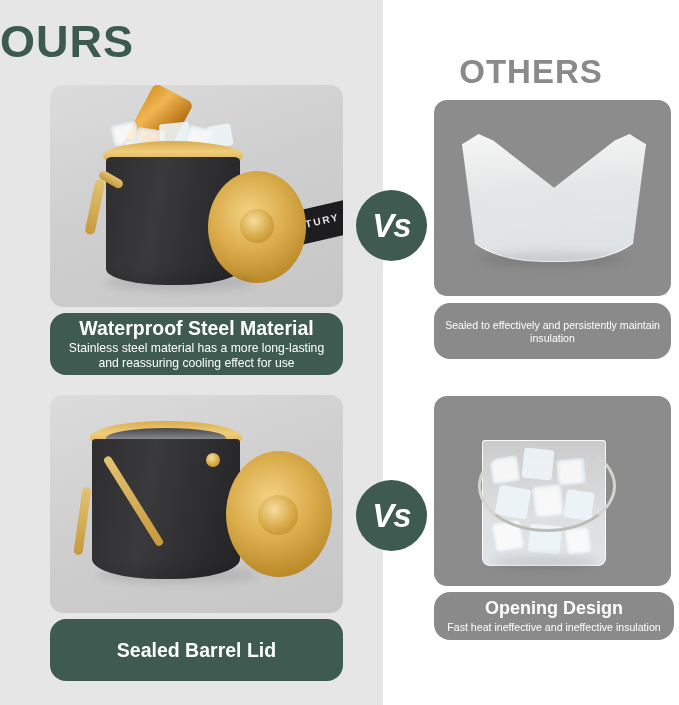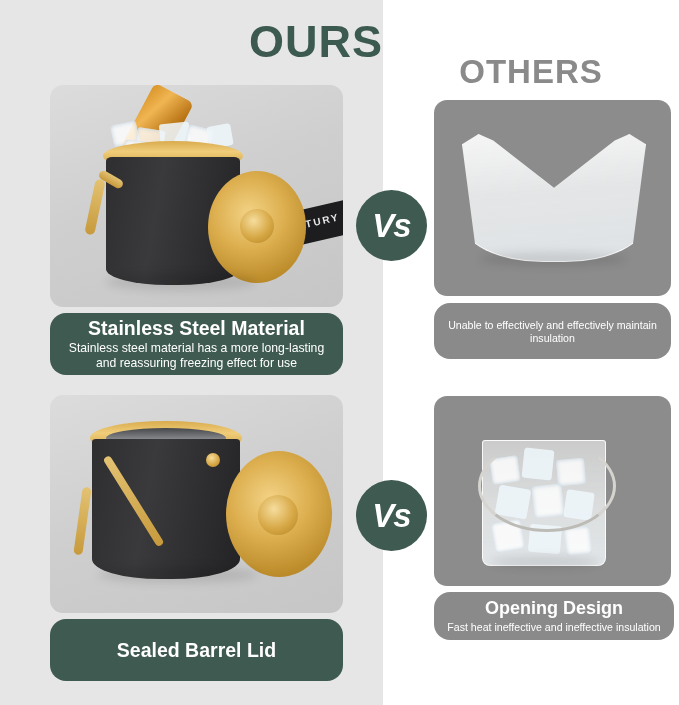--- a/index.html
+++ b/index.html
@@ -12,21 +12,21 @@
   }
   .stage{position:absolute;left:0;top:0;width:679px;height:705px;overflow:hidden;}
 
   
   .panel-left{position:absolute;left:0;top:0;width:383px;height:705px;background:#e6e6e6;}
   .panel-right{position:absolute;left:383px;top:0;width:296px;height:705px;background:#ffffff;}
 
   
   .title-ours{
     position:absolute;left:0;top:18px;width:383px;
-    text-align:right;font-size:45px;font-weight:bold;
+    text-align:left;font-size:45px;font-weight:bold;
     letter-spacing:1px;color:#3c5a50;line-height:48px;
   }
   .title-others{
     position:absolute;left:383px;top:54px;width:296px;
     text-align:center;font-size:33px;font-weight:bold;
     letter-spacing:1px;color:#8a8a8a;line-height:36px;
   }
 
   
   .card{position:absolute;border-radius:13px;overflow:hidden;}
@@ -139,35 +139,35 @@
       <div class="handle" style="left:40px;top:94px;width:10px;height:56px;border-radius:6px;transform:rotate(12deg);"></div>
       <div class="handle" style="left:48px;top:90px;width:26px;height:9px;border-radius:5px;transform:rotate(30deg);"></div>
 
       <div class="lid-gold" style="left:158px;top:86px;width:98px;height:112px;"></div>
       <div class="knob" style="left:190px;top:124px;width:34px;height:34px;"></div>
       <div class="shadow-soft" style="left:56px;top:188px;width:150px;height:18px;"></div>
     </div>
   </div>
 
   <div class="pill pill-green cap-ours-1">
-    <h3>Stainless Steel Material</h3>
-    <p>Stainless steel material has a more long-lasting and reassuring freezing effect for use</p>
+    <h3>Waterproof Steel Material</h3>
+    <p>Stainless steel material has a more long-lasting and reassuring cooling effect for use</p>
   </div>
 
   <div class="card card-others others-img-1">
     <div class="ph">
       <div class="clear-boat" style="left:28px;top:34px;width:182px;height:126px;
                   border-radius:10px 10px 44% 44%/6px 6px 40px 40px;
                   clip-path:polygon(0% 8%, 9% 0%, 17% 5%, 50% 42%, 83% 5%, 91% 0%, 100% 8%, 92% 96%, 80% 100%, 20% 100%, 8% 96%);"></div>
       <div class="shadow-soft" style="left:46px;top:152px;width:146px;height:14px;"></div>
     </div>
   </div>
 
   <div class="pill pill-gray cap-others-1">
-    <p>Unable to effectively and effectively maintain insulation</p>
+    <p>Sealed to effectively and persistently maintain insulation</p>
   </div>
 
   <div class="card card-ours ours-img-2">
     <div class="ph">
       <div class="rim-gold" style="left:40px;top:26px;width:152px;height:34px;border-radius:50%;"></div>
       <div style="position:absolute;left:56px;top:33px;width:120px;height:20px;border-radius:50%;background:linear-gradient(180deg,#45474a 0%,#8b8d90 60%,#5a5c5f 100%);"></div>
       <div class="bucket" style="left:42px;top:44px;width:148px;height:140px;border-radius:4px 4px 46% 46%/3px 3px 20px 20px;"></div>
 
       <div class="handle" style="left:52px;top:62px;width:8px;height:104px;border-radius:6px;transform:rotate(-32deg);transform-origin:top center;"></div>
       <div class="handle" style="left:28px;top:92px;width:9px;height:68px;border-radius:6px;transform:rotate(8deg);"></div>

